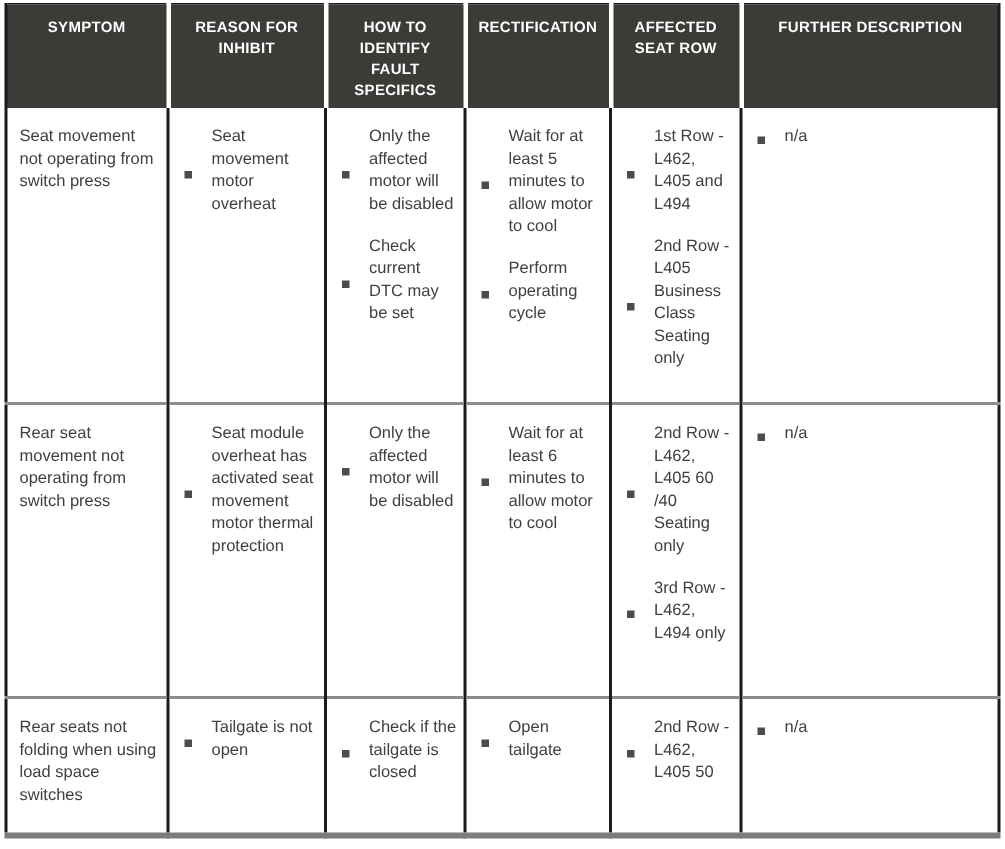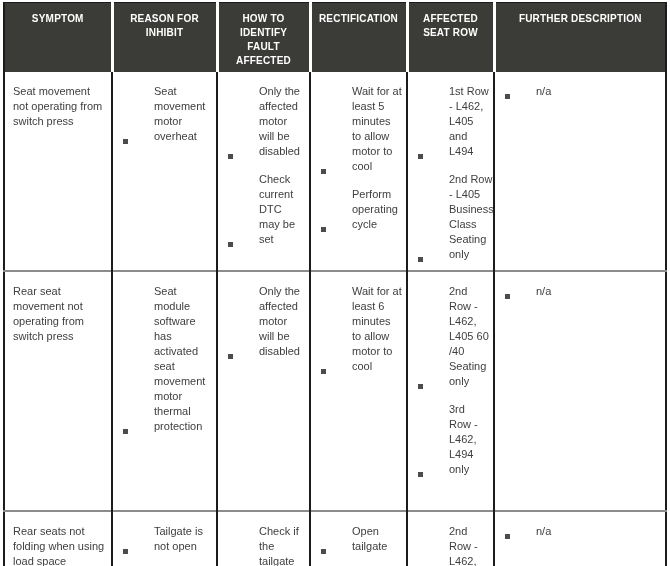--- a/index.html
+++ b/index.html
@@ -43,27 +43,26 @@
     padding: 12px 4px 8px 8px;
     font-size: 11px;
     color: #404040;
     line-height: 15px;
     border-right: 2px solid #1b1b1b;
     word-wrap: break-word;
   }
   td:last-child { border-right: none; margin-left: 16px; }
   tr.body-row + tr.body-row td { border-top: 2px solid #8c8c8c; }
   tr.row-1 { height: 197px; }
-  tr.row-2 { height: 240px; }
+  tr.row-2 { height: 196px; }
   tr.row-3 { height: 92px; }
   .plain-text { display: block; padding-right: 2px; }
   .bullet-item {
     display: flex;
-    align-items: flex-end;
-    gap: 13px;
+    align-items: center;
   }
   .bullet-item + .bullet-item { margin-top: 13px; }
   .bullet {
     flex: 0 0 5px;
     width: 5px;
     height: 5px;
     background: #4c4c4b;
     margin-top: 4px;
     margin-left: 2px;
   }
@@ -82,21 +81,21 @@
       <col style="width:105px">
       <col style="width:93px">
       <col style="width:97px">
       <col style="width:87px">
       <col style="width:172px">
     </colgroup>
     <thead>
       <tr class="header-row">
         <th>SYMPTOM</th>
         <th>REASON FOR INHIBIT</th>
-        <th>HOW TO IDENTIFY FAULT AFFECTED</th>
+        <th>HOW TO IDENTIFY FAULT SPECIFICS</th>
         <th>RECTIFICATION</th>
         <th>AFFECTED SEAT ROW</th>
         <th>FURTHER DESCRIPTION</th>
       </tr>
     </thead>
     <tbody>
 
       <tr class="body-row row-1">
         <td>
           <span class="plain-text">Seat movement not operating from switch press</span>
@@ -145,21 +144,21 @@
         </td>
       </tr>
 
       <tr class="body-row row-2">
         <td>
           <span class="plain-text">Rear seat movement not operating from switch press</span>
         </td>
         <td>
           <div class="bullet-item">
             <span class="bullet"></span>
-            <span class="bullet-text">Seat module software has activated seat movement motor thermal protection</span>
+            <span class="bullet-text">Seat module overheat has activated seat movement motor thermal protection</span>
           </div>
         </td>
         <td>
           <div class="bullet-item">
             <span class="bullet"></span>
             <span class="bullet-text">Only the affected motor will be disabled</span>
           </div>
         </td>
         <td>
           <div class="bullet-item">

